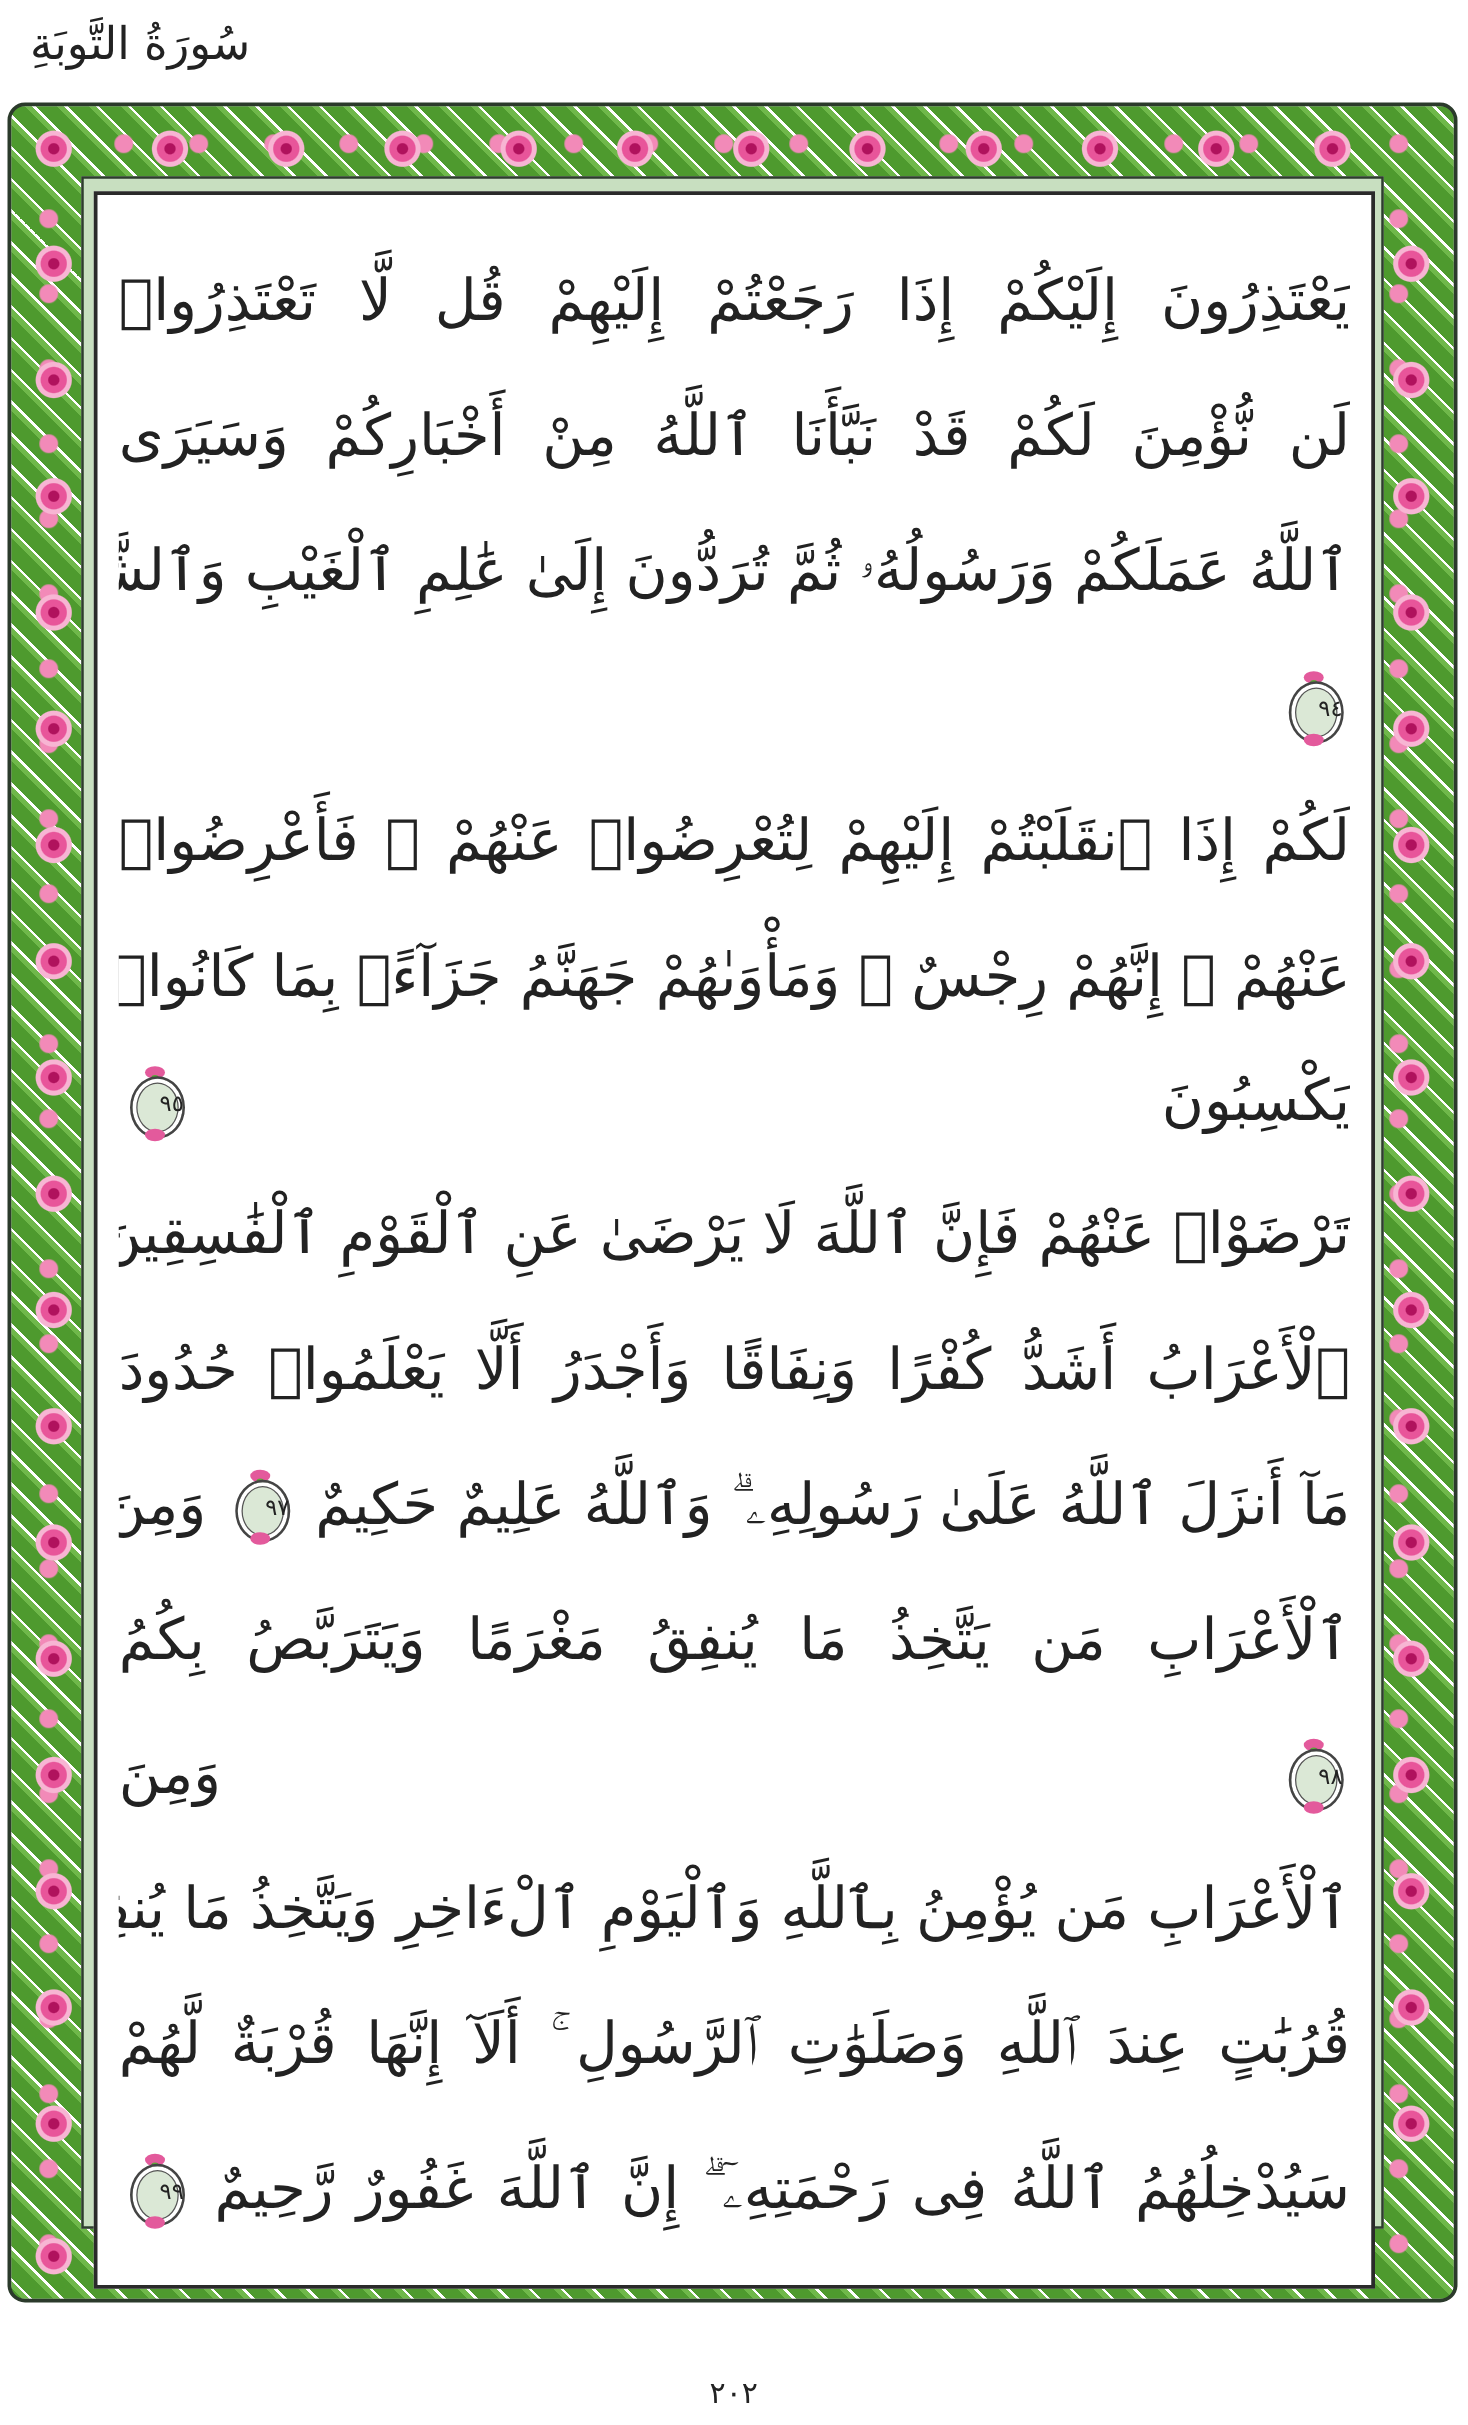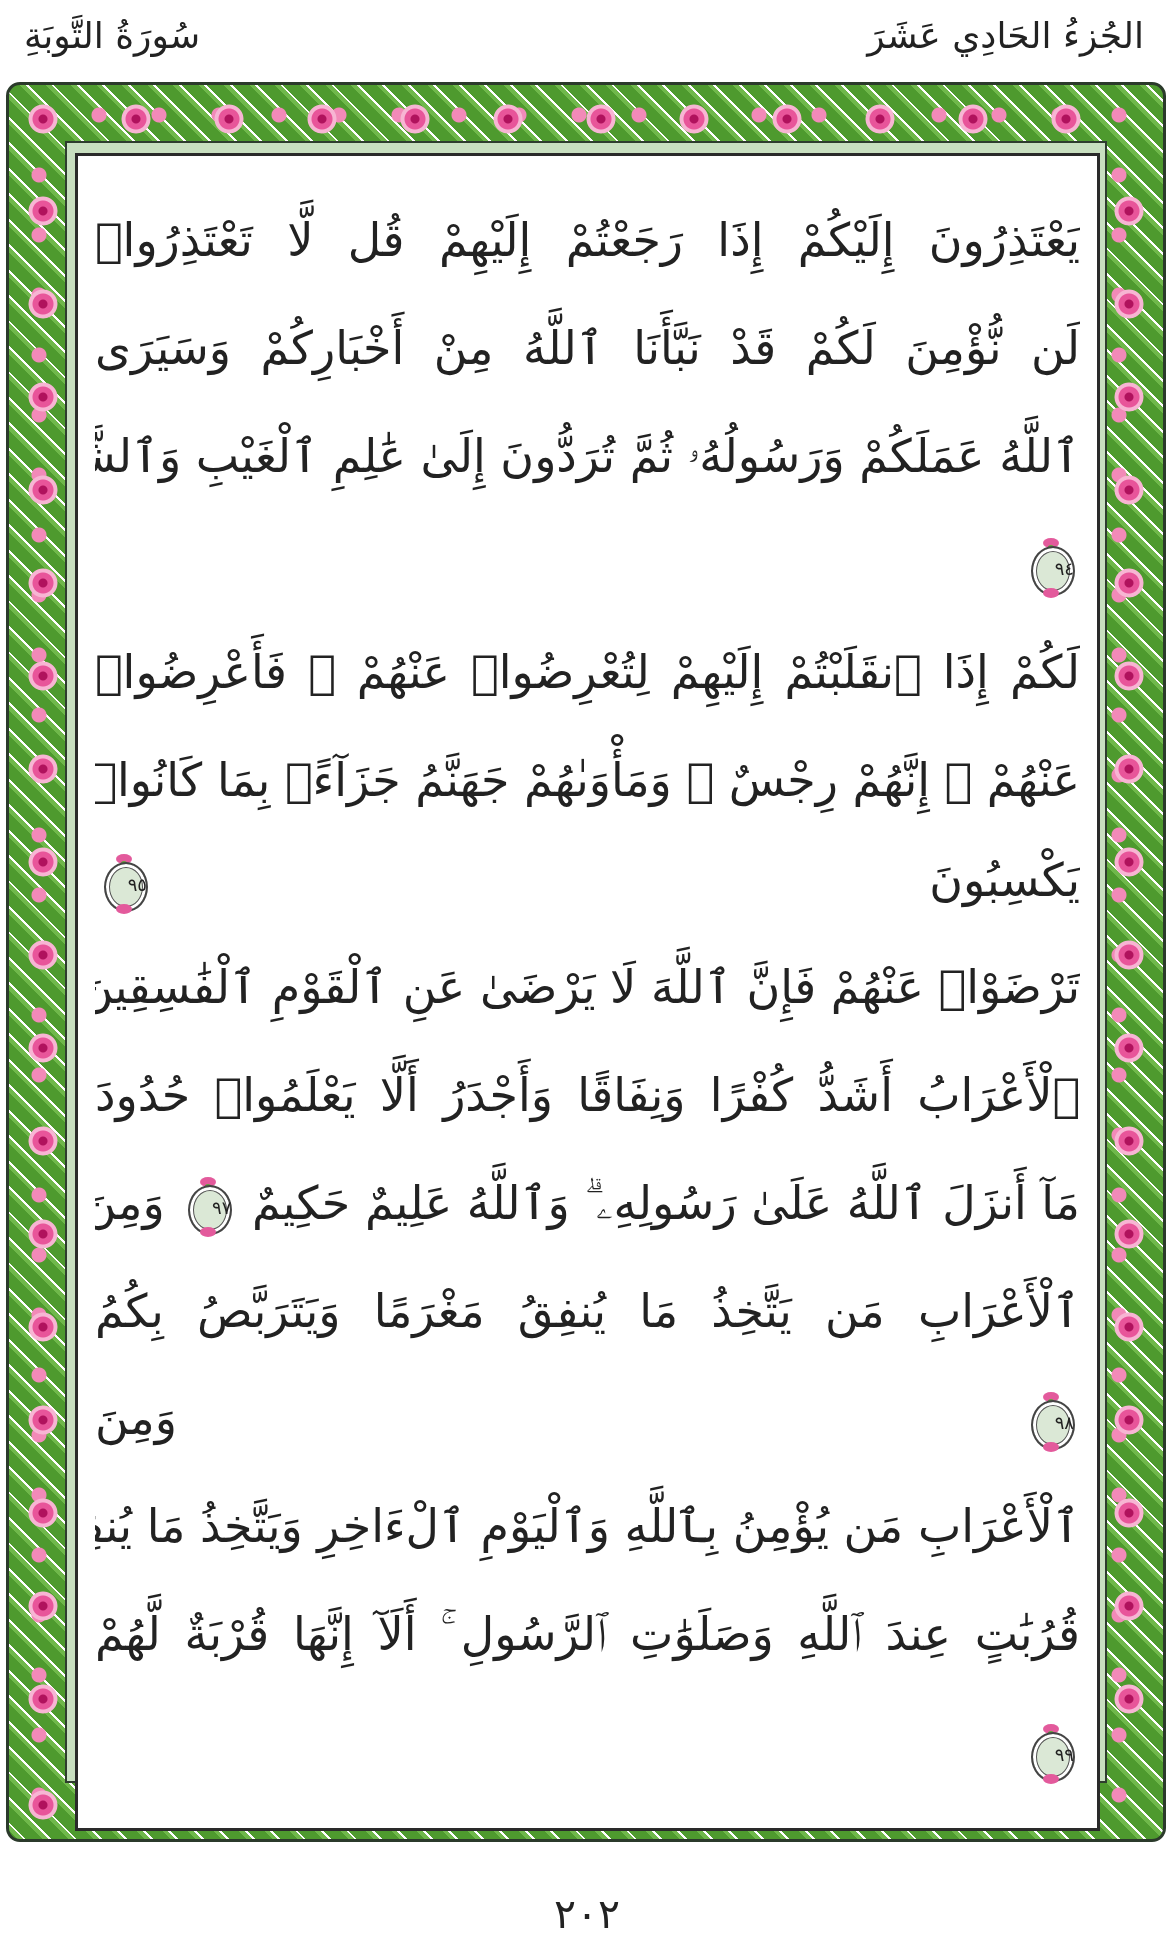--- a/index.html
+++ b/index.html
@@ -55,28 +55,27 @@
   }
   .ayah .petal-top, .ayah .petal-bot {
     position: absolute; left: 15px; width: 16px; height: 10px; border-radius: 50%; background: #e35a9c;
   }
   .ayah .petal-top { top: 2px; }
   .ayah .petal-bot { bottom: 2px; }
   .ayah .leaf { position: absolute; left: 20px; top: 9px; width: 6px; height: 5px; border-radius: 50%; background: #5da83a; }
 
   .page-number {
     position: absolute; left: 537px; top: 1892px; width: 100px; text-align: center;
-    font-size: 41px; line-height: 44px; color: #222;
+    font-size: 24px; line-height: 44px; color: #222;
   }
 </style>
 </head>
 <body>
 
 <div class="header">
-  <div class="hdr-text hdr-right">الجُزءُ الحَادِي عَشَرَ</div>
   <div class="hdr-text hdr-left">سُورَةُ التَّوبَةِ</div>
 </div>
 
 <div class="frame-outer">
   <div class="frame-band" id="flower-band">
       <span class="flower" style="left: 18px; top: 18px;"></span>
       <span class="flower" style="left: 18px; top: 1704px;"></span>
       <span class="flower" style="left: 111px; top: 18px;"></span>
       <span class="flower" style="left: 111px; top: 1704px;"></span>
       <span class="flower" style="left: 204px; top: 18px;"></span>
@@ -188,20 +187,21 @@
       <span class="leaf"></span>
       <span class="oval"></span>
       <span class="num">٩٨</span>
       <span class="petal-bot"></span>
     </span>
     <span>وَمِنَ</span>
   </div>
   <div class="line" style="top:1476px">ٱلْأَعْرَابِ مَن يُؤْمِنُ بِٱللَّهِ وَٱلْيَوْمِ ٱلْءَاخِرِ وَيَتَّخِذُ مَا يُنفِقُ</div>
   <div class="line" style="top:1584px">قُرُبَٰتٍ عِندَ ٱللَّهِ وَصَلَوَٰتِ ٱلرَّسُولِ ۚ أَلَآ إِنَّهَا قُرْبَةٌ لَّهُمْ</div>
   <div class="line" style="top:1700px">
+    <span>سَيُدْخِلُهُمُ ٱللَّهُ فِى رَحْمَتِهِۦٓ ۗ إِنَّ ٱللَّهَ غَفُورٌ رَّحِيمٌ</span>
     <span class="ayah">
       <span class="petal-top"></span>
       <span class="leaf"></span>
       <span class="oval"></span>
       <span class="num">٩٩</span>
       <span class="petal-bot"></span>
     </span>
     <span></span>
   </div>
 </div>

